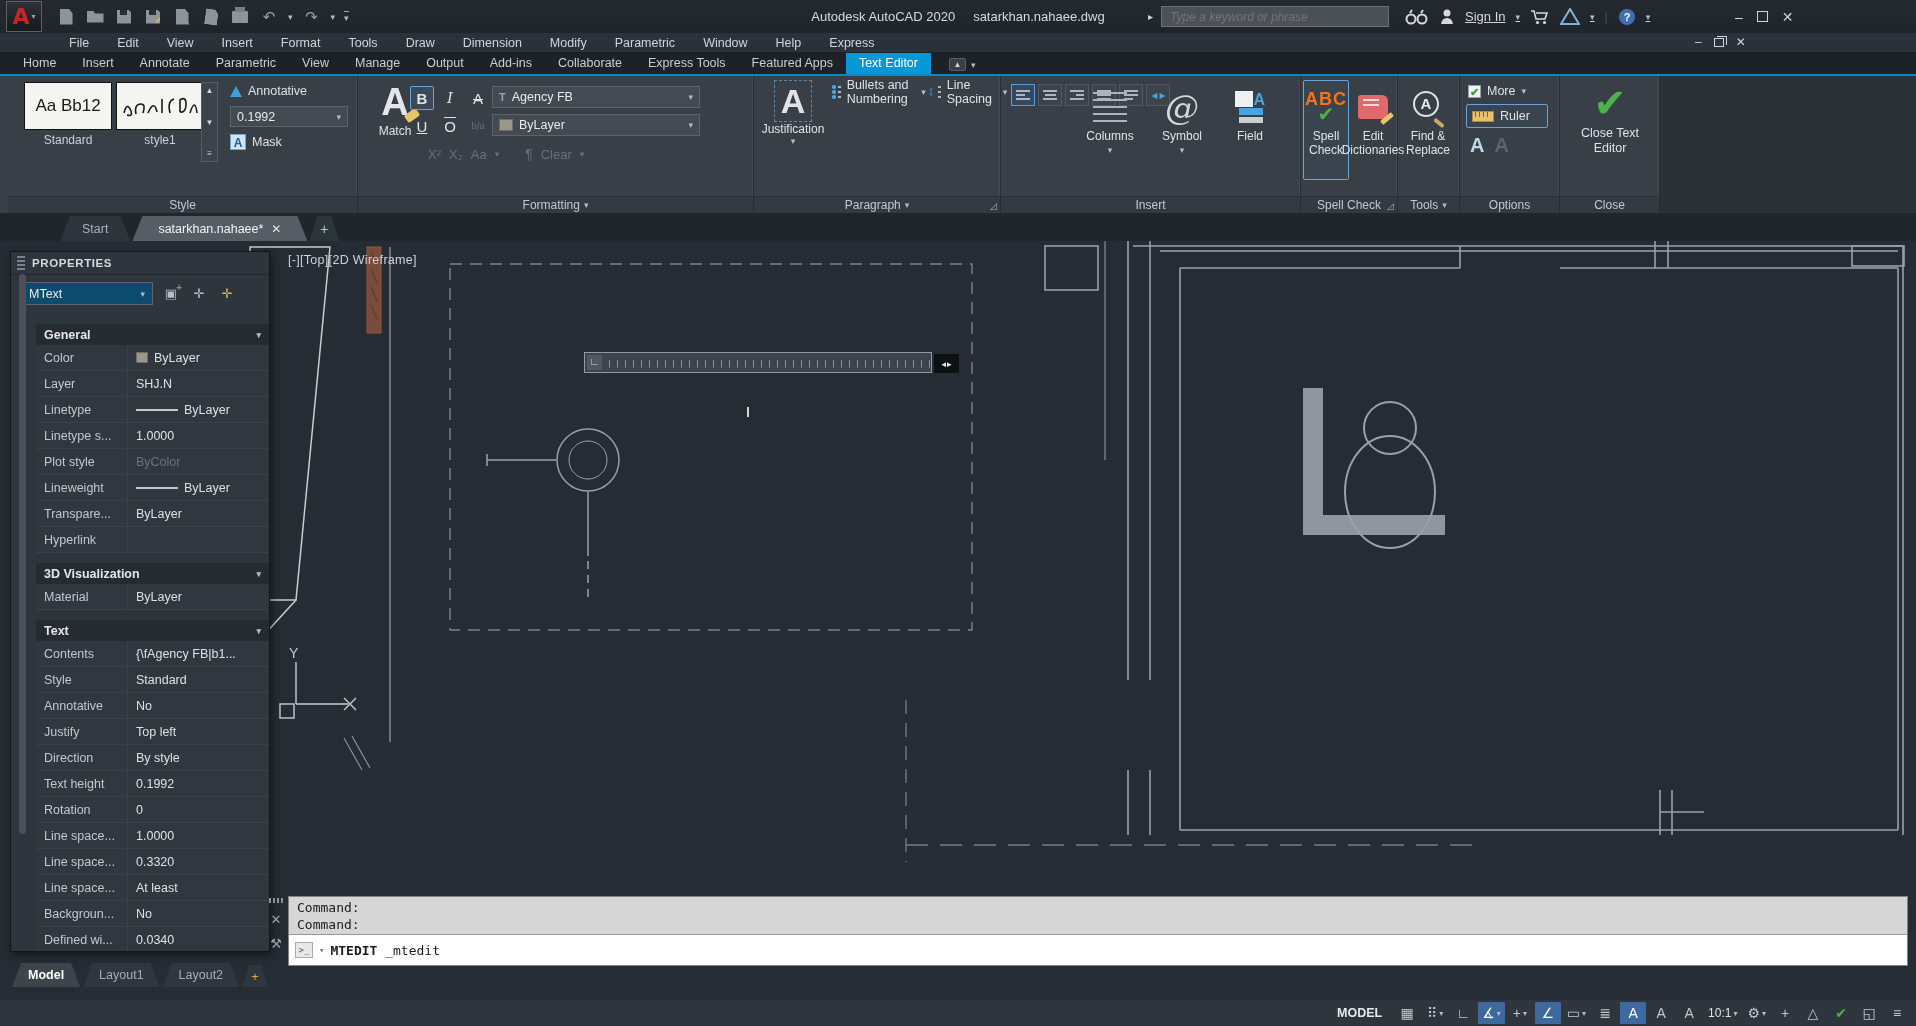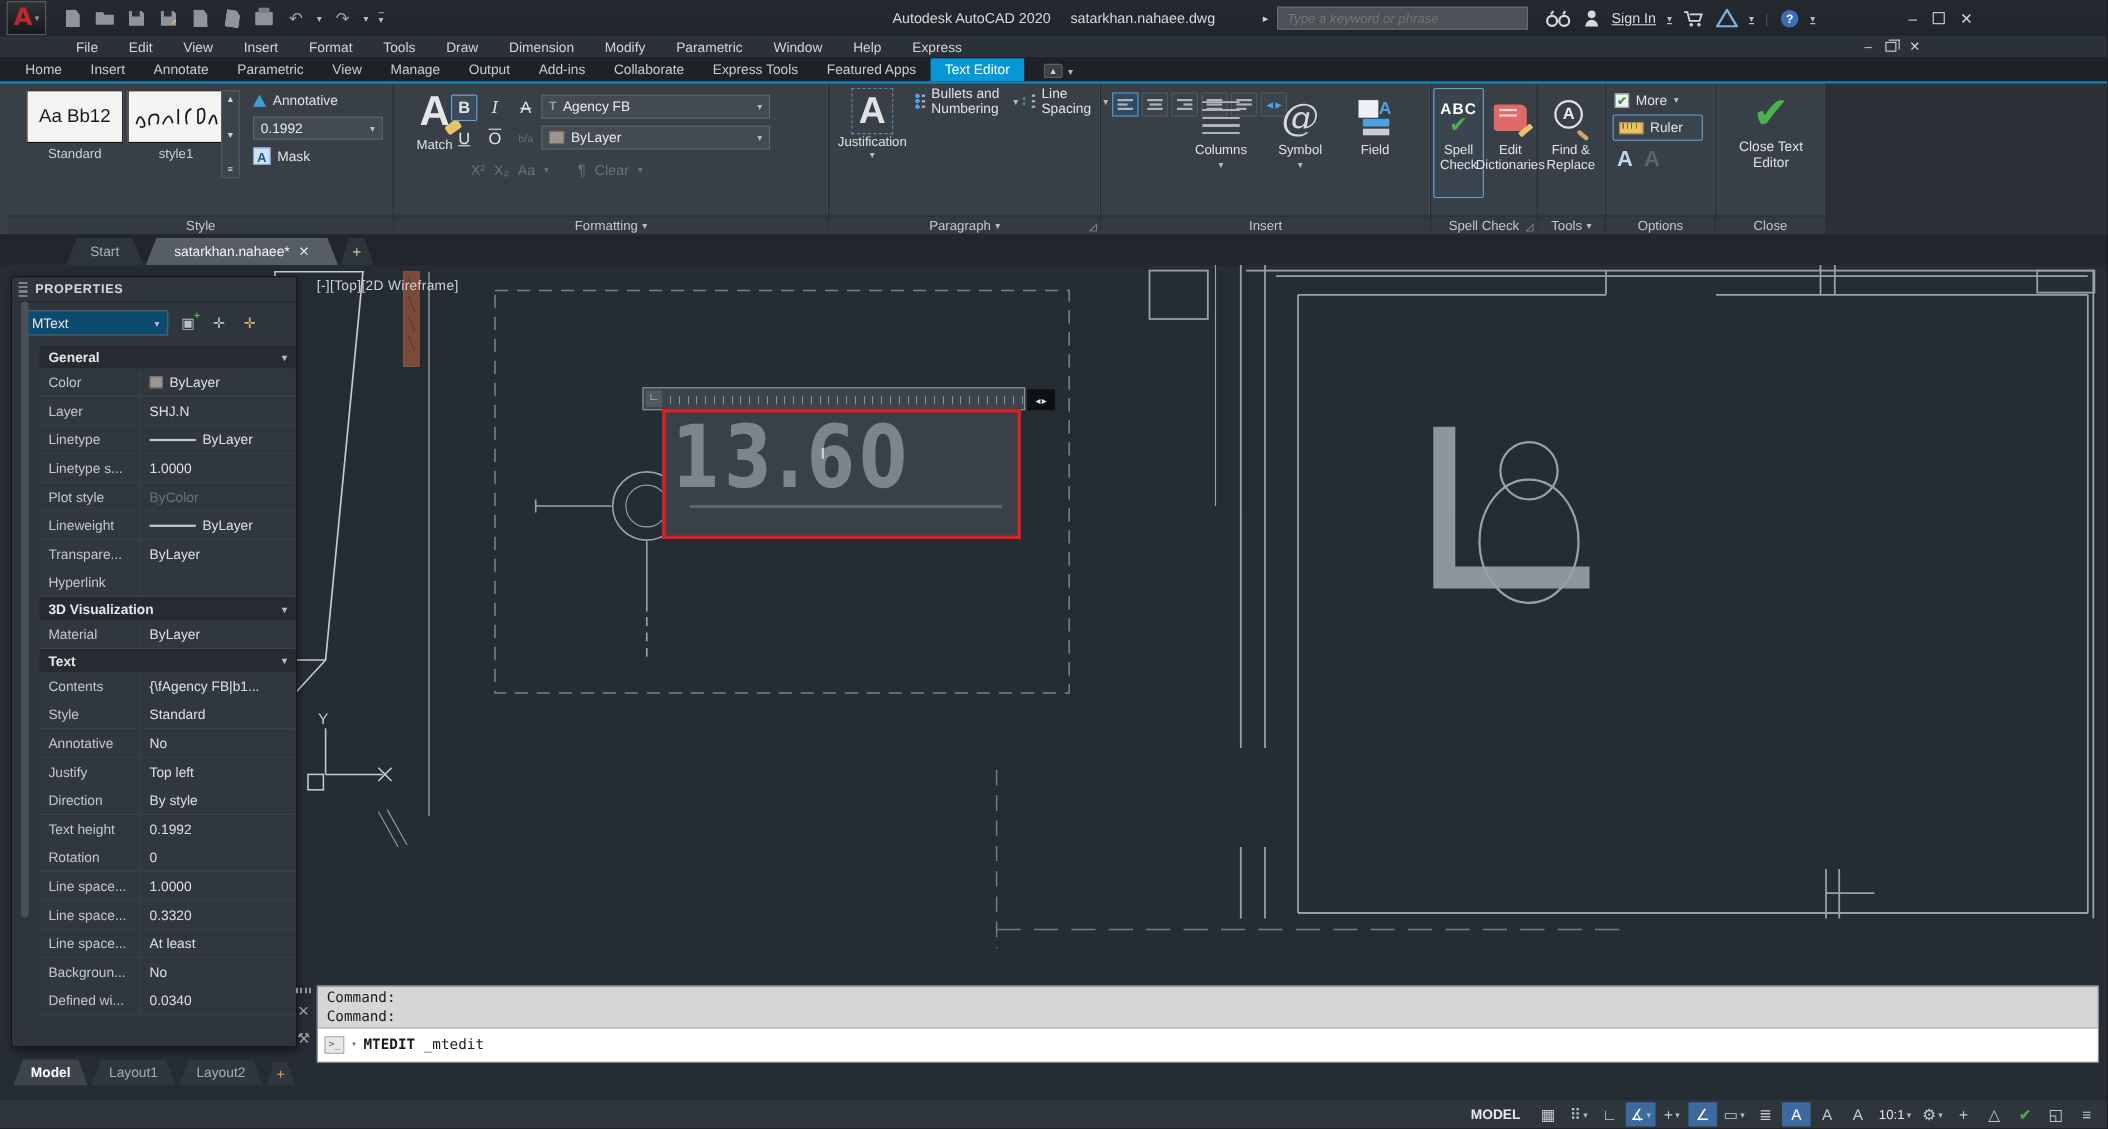--- a/index.html
+++ b/index.html
@@ -103,21 +103,21 @@
   .bigbtn.sel { border-color:#6aa3d8; background:#39444f; }
   .bigbtn .ic { height:44px; display:flex; align-items:center; justify-content:center; }
   .columns-ic { width:34px; height:30px; background:repeating-linear-gradient(#aeb4ba 0 2px, transparent 2px 7px); }
   .at-ic { font-size:34px; color:#d4d8dc; font-family:"DejaVu Serif", serif; font-style:italic; }
   .field-ic { width:30px; height:32px; position:relative; }
   .field-ic .f1{position:absolute;left:0;top:0;width:18px;height:16px;background:#eef1f3;}
   .field-ic .f2{position:absolute;right:0;top:2px;color:#4aa3e0;font-weight:bold;font-size:16px;}
   .field-ic .f3{position:absolute;left:4px;top:17px;width:24px;height:7px;background:#4aa3e0;}
   .field-ic .f4{position:absolute;left:4px;top:26px;width:24px;height:6px;background:#c9ced3;}
   .abc-ic { display:flex; flex-direction:column; align-items:center; line-height:13px; }
-  .abc-ic b { font-size:14px; letter-spacing:1px; color:#ffffff; }
+  .abc-ic b { font-size:18px; letter-spacing:1px; color:#f97316; }
   .abc-ic .chk { color:#48b348; font-size:20px; line-height:16px; }
   .book-ic { width:30px; height:24px; background:#e06a6a; border-radius:3px 6px 6px 3px; position:relative; }
   .book-ic::before { content:""; position:absolute; left:5px; top:4px; width:16px; height:2px; background:#f6d9d9; box-shadow:0 5px 0 #f6d9d9; }
   .book-ic::after { content:""; position:absolute; right:-6px; bottom:-2px; width:14px; height:5px; background:#e8c36a; transform:rotate(-40deg); border-radius:1px; }
   .find-ic { width:30px; height:32px; position:relative; }
   .find-ic .lens { width:26px; height:26px; border:2.5px solid #dfe3e6; border-radius:50%; display:flex; align-items:center; justify-content:center; font-weight:bold; font-size:15px; color:#e8ebed; }
   .find-ic .handle { position:absolute; right:-2px; bottom:-2px; width:12px; height:4px; background:#c9a86a; transform:rotate(40deg); border-radius:2px; }
 
   
   .opt-row { position:absolute; left:8px; display:flex; align-items:center; gap:6px; font-size:12.5px; color:#dfe3e6; height:22px; }
@@ -157,21 +157,21 @@
   .props { position:absolute; left:10px; top:10px; width:260px; height:701px; background:#2f353c; border:1px solid #14171a; box-shadow:2px 3px 8px rgba(0,0,0,.45); overflow:hidden; }
   .props-head { height:23px; display:flex; align-items:center; gap:7px; padding-left:6px; border-bottom:1px solid #23282d; }
   .grip { width:8px; height:14px; background:repeating-linear-gradient(#8d949a 0 2px, transparent 2px 4px); opacity:.8; }
   .props-title { font-size:11.5px; font-weight:bold; letter-spacing:.6px; color:#d5d9dd; }
   .props-combo-row { display:flex; align-items:center; gap:8px; padding:7px 8px 6px 10px; }
   .props-combo { width:132px; height:23px; background:#0c4a6e; border:1px solid #5c636b; display:flex; align-items:center; justify-content:space-between; padding:0 7px; color:#e8eaed; font-size:12.5px; }
   .pico { width:20px; height:18px; display:flex; align-items:center; justify-content:center; font-size:13px; color:#b9bfc5; position:relative; }
   .pico .plus { position:absolute; right:-1px; top:-3px; color:#4db24d; font-size:10px; font-weight:bold; }
   .props-body { position:absolute; left:0; top:62px; right:0; bottom:0; padding-left:25px; overflow:hidden; }
   .pscroll { position:absolute; left:8px; top:22px; width:7px; height:560px; background:#4a5158; border-radius:4px; }
-  .psec { height:21px; background:#262b31; display:flex; align-items:center; justify-content:space-between; padding:0 8px; font-weight:bold; font-size:12.5px; color:#e4e7ea; margin-top:0; }
+  .psec { height:21px; background:#262b31; display:flex; align-items:center; justify-content:space-between; padding:0 8px; font-weight:bold; font-size:12.5px; color:#e4e7ea; margin-top:10px; }
   .prow { display:flex; height:26px; border-bottom:1px solid #3a4147; background:#31373e; font-size:12.5px; }
   .plabel { width:92px; display:flex; align-items:center; padding-left:8px; color:#c3c8cd; border-right:1px solid #3a4147; }
   .pval { flex:1; display:flex; align-items:center; padding-left:8px; color:#dde0e4; gap:6px; overflow:hidden; white-space:nowrap; }
   .pval .cbox { width:12px; height:11px; background:#9b978c; border:1px solid #6f6c64; }
   .pval .lineswatch { width:42px; height:2px; background:#c3c8cd; }
 
   
   .cmd-tools { position:absolute; left:266px; top:657px; width:20px; height:66px; display:flex; flex-direction:column; align-items:center; gap:9px; color:#9aa1a7; }
   .cmd-grip { width:14px; height:5px; background:repeating-linear-gradient(90deg,#8d949a 0 2px, transparent 2px 4px); }
   .cmd { position:absolute; left:288px; top:655px; width:1620px; height:70px; border:1px solid #7d8389; background:#d6d6d6; font-family:"DejaVu Sans Mono", monospace; font-size:13px; color:#1a1a1a; }
@@ -608,24 +608,20 @@
     <div class="vp-label">[-][Top][2D Wireframe]</div>
 
     <div class="mt-ruler">
       <span class="tab-l">∟</span>
       <span class="ticks"></span>
     </div>
     <div class="mt-handle">
       <span>◂</span>
         <span>▸</span>
     </div>
-    <div class="mt-box">
-      <div class="mt-text">13.60</div>
-      <div class="mt-line"></div>
-    </div>
     <div class="mt-caret"></div>
 
     <div class="props">
       <div class="props-head">
         <span class="grip"></span>
         <span class="props-title">PROPERTIES</span>
       </div>
       <div class="props-combo-row">
         <div class="props-combo">
           <span>MText</span>

